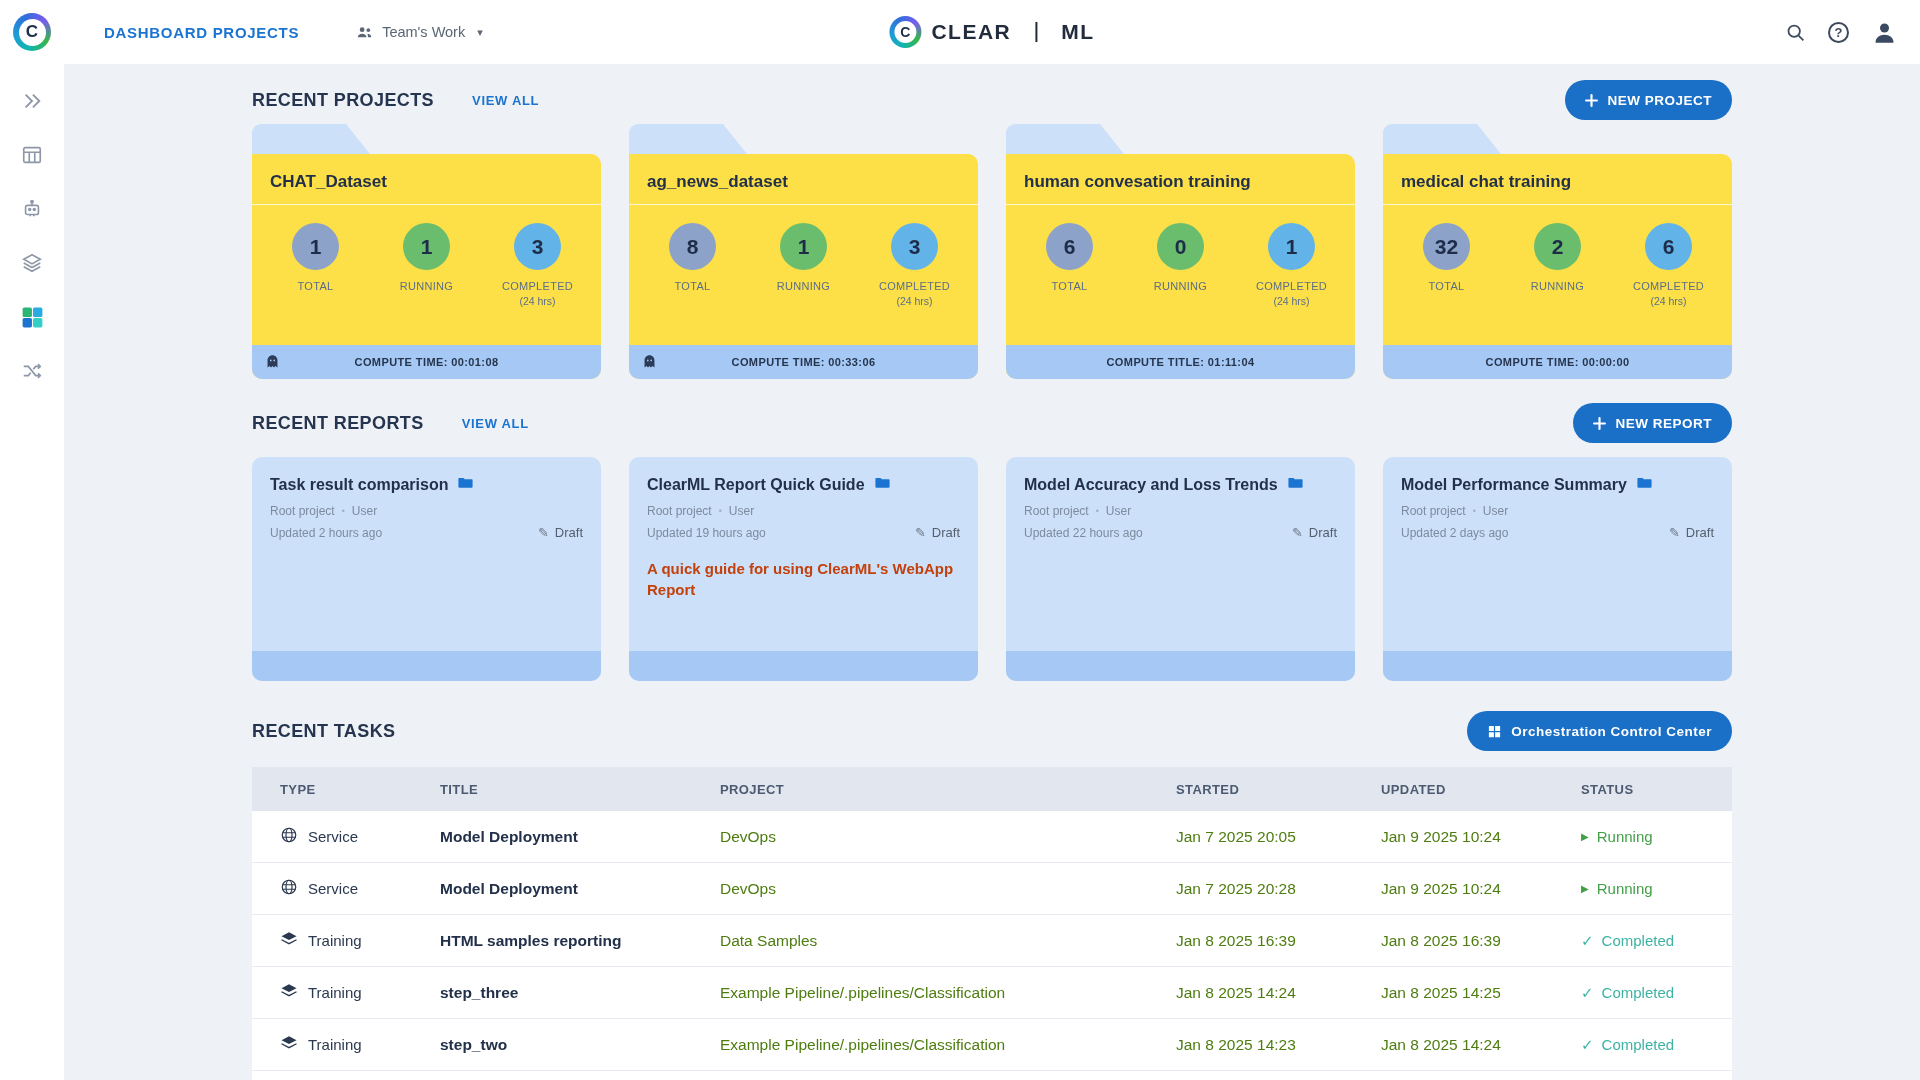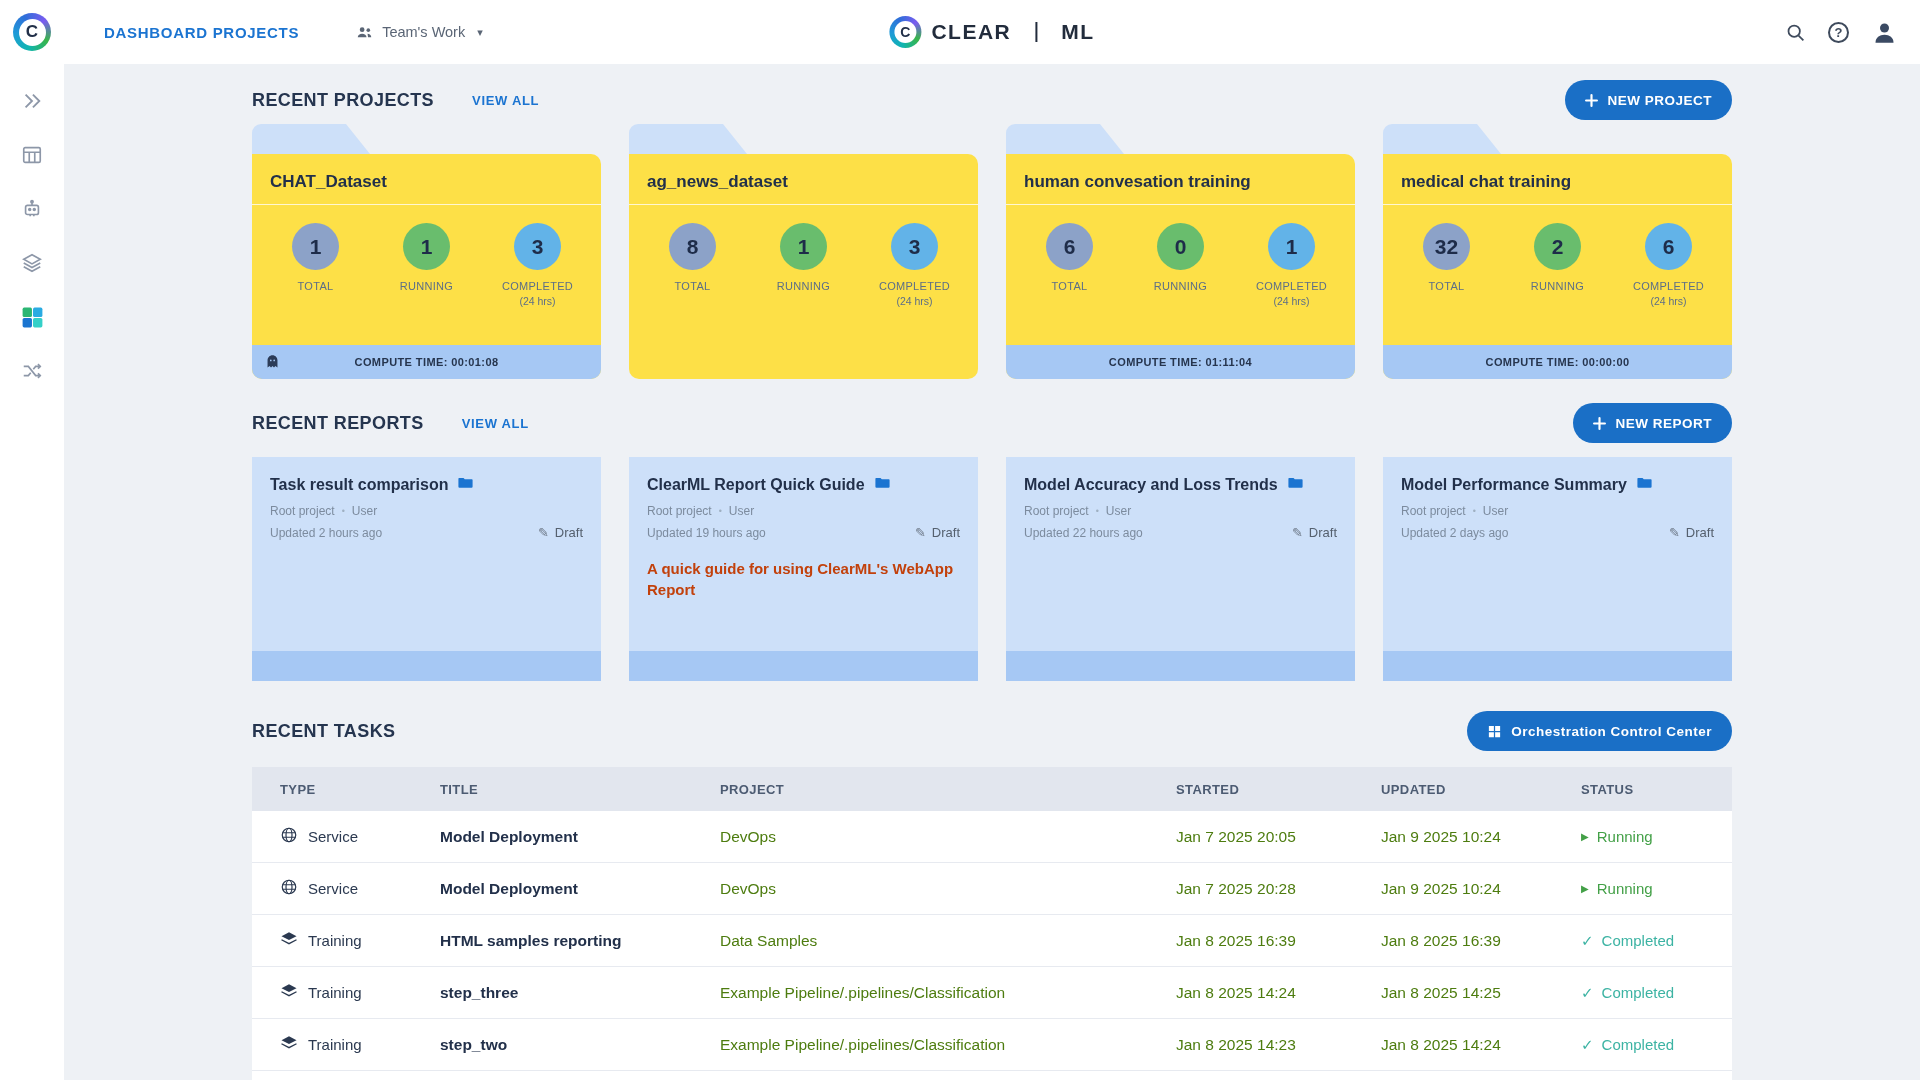--- a/index.html
+++ b/index.html
@@ -111,21 +111,21 @@
   .ssub { font-size:10.5px; color:#5c6e87; margin-top:3px; }
   .pfooter {
     height:34px; background:#a6c8f4; display:flex; align-items:center; justify-content:center;
     position:relative;
   }
   .ghost { position:absolute; left:12px; top:8px; }
   .compute { font-size:11px; font-weight:700; color:#26354e; letter-spacing:.4px; }
 
   
   .rcard {
-    height:224px; background:#cde0f9; border-radius:0; position:relative;
+    height:224px; background:#cde0f9; border-radius:10px; position:relative;
     padding:17px 18px 0; overflow:hidden; cursor:pointer;
   }
   .rtitle-row { display:flex; align-items:center; gap:9px; }
   .rtitle { font-size:16px; font-weight:700; color:#22304a;
     white-space:nowrap; overflow:hidden; text-overflow:ellipsis; }
   .rmeta { margin-top:9px; display:flex; align-items:center; gap:7px;
     font-size:12px; color:#7c8b9e; }
   .rmeta .dot { font-size:9px; color:#9fb0c2; }
   .rrow3 { margin-top:7px; display:flex; align-items:center; justify-content:space-between; }
   .rupdated { font-size:12px; color:#7c8b9e; }
@@ -316,20 +316,30 @@
             <div class="stat">
               <div class="circle c-run">1</div>
               <div class="slabel">RUNNING</div>
             </div>
             <div class="stat">
               <div class="circle c-done">3</div>
               <div class="slabel">COMPLETED</div>
               <div class="ssub">(24 hrs)</div>
             </div>
           </div>
+          <div class="pfooter">
+            <span class="ghost">
+              <svg viewBox="0 0 24 24" width="17" height="17">
+                  <path fill="#2c3c58" d="M12 3.2c-3.9 0-7 3.1-7 7v10.3l2.9-2.2 2 2.2 2.1-2.2 2.1 2.2 2-2.2 2.9 2.2V10.2c0-3.9-3.1-7-7-7z"></path>
+                  <circle cx="9.6" cy="10.5" r="1.2" fill="#a6c8f4"></circle>
+                  <circle cx="14.4" cy="10.5" r="1.2" fill="#a6c8f4"></circle>
+                </svg>
+            </span>
+            <span class="compute">COMPUTE TIME: 00:33:06</span>
+          </div>
         </div>
       </div>
 
       <div class="pcard">
         <div class="ptab"></div>
         <div class="pbody">
           <div class="pname">human convesation training</div>
           <div class="pstats">
             <div class="stat">
               <div class="circle c-total">6</div>
@@ -339,21 +349,21 @@
               <div class="circle c-run">0</div>
               <div class="slabel">RUNNING</div>
             </div>
             <div class="stat">
               <div class="circle c-done">1</div>
               <div class="slabel">COMPLETED</div>
               <div class="ssub">(24 hrs)</div>
             </div>
           </div>
           <div class="pfooter">
-            <span class="compute">COMPUTE TIME: 01:11:04</span>
+            <span class="compute">COMPUTE TITLE: 01:11:04</span>
           </div>
         </div>
       </div>
 
       <div class="pcard">
         <div class="ptab"></div>
         <div class="pbody">
           <div class="pname">medical chat training</div>
           <div class="pstats">
             <div class="stat">

